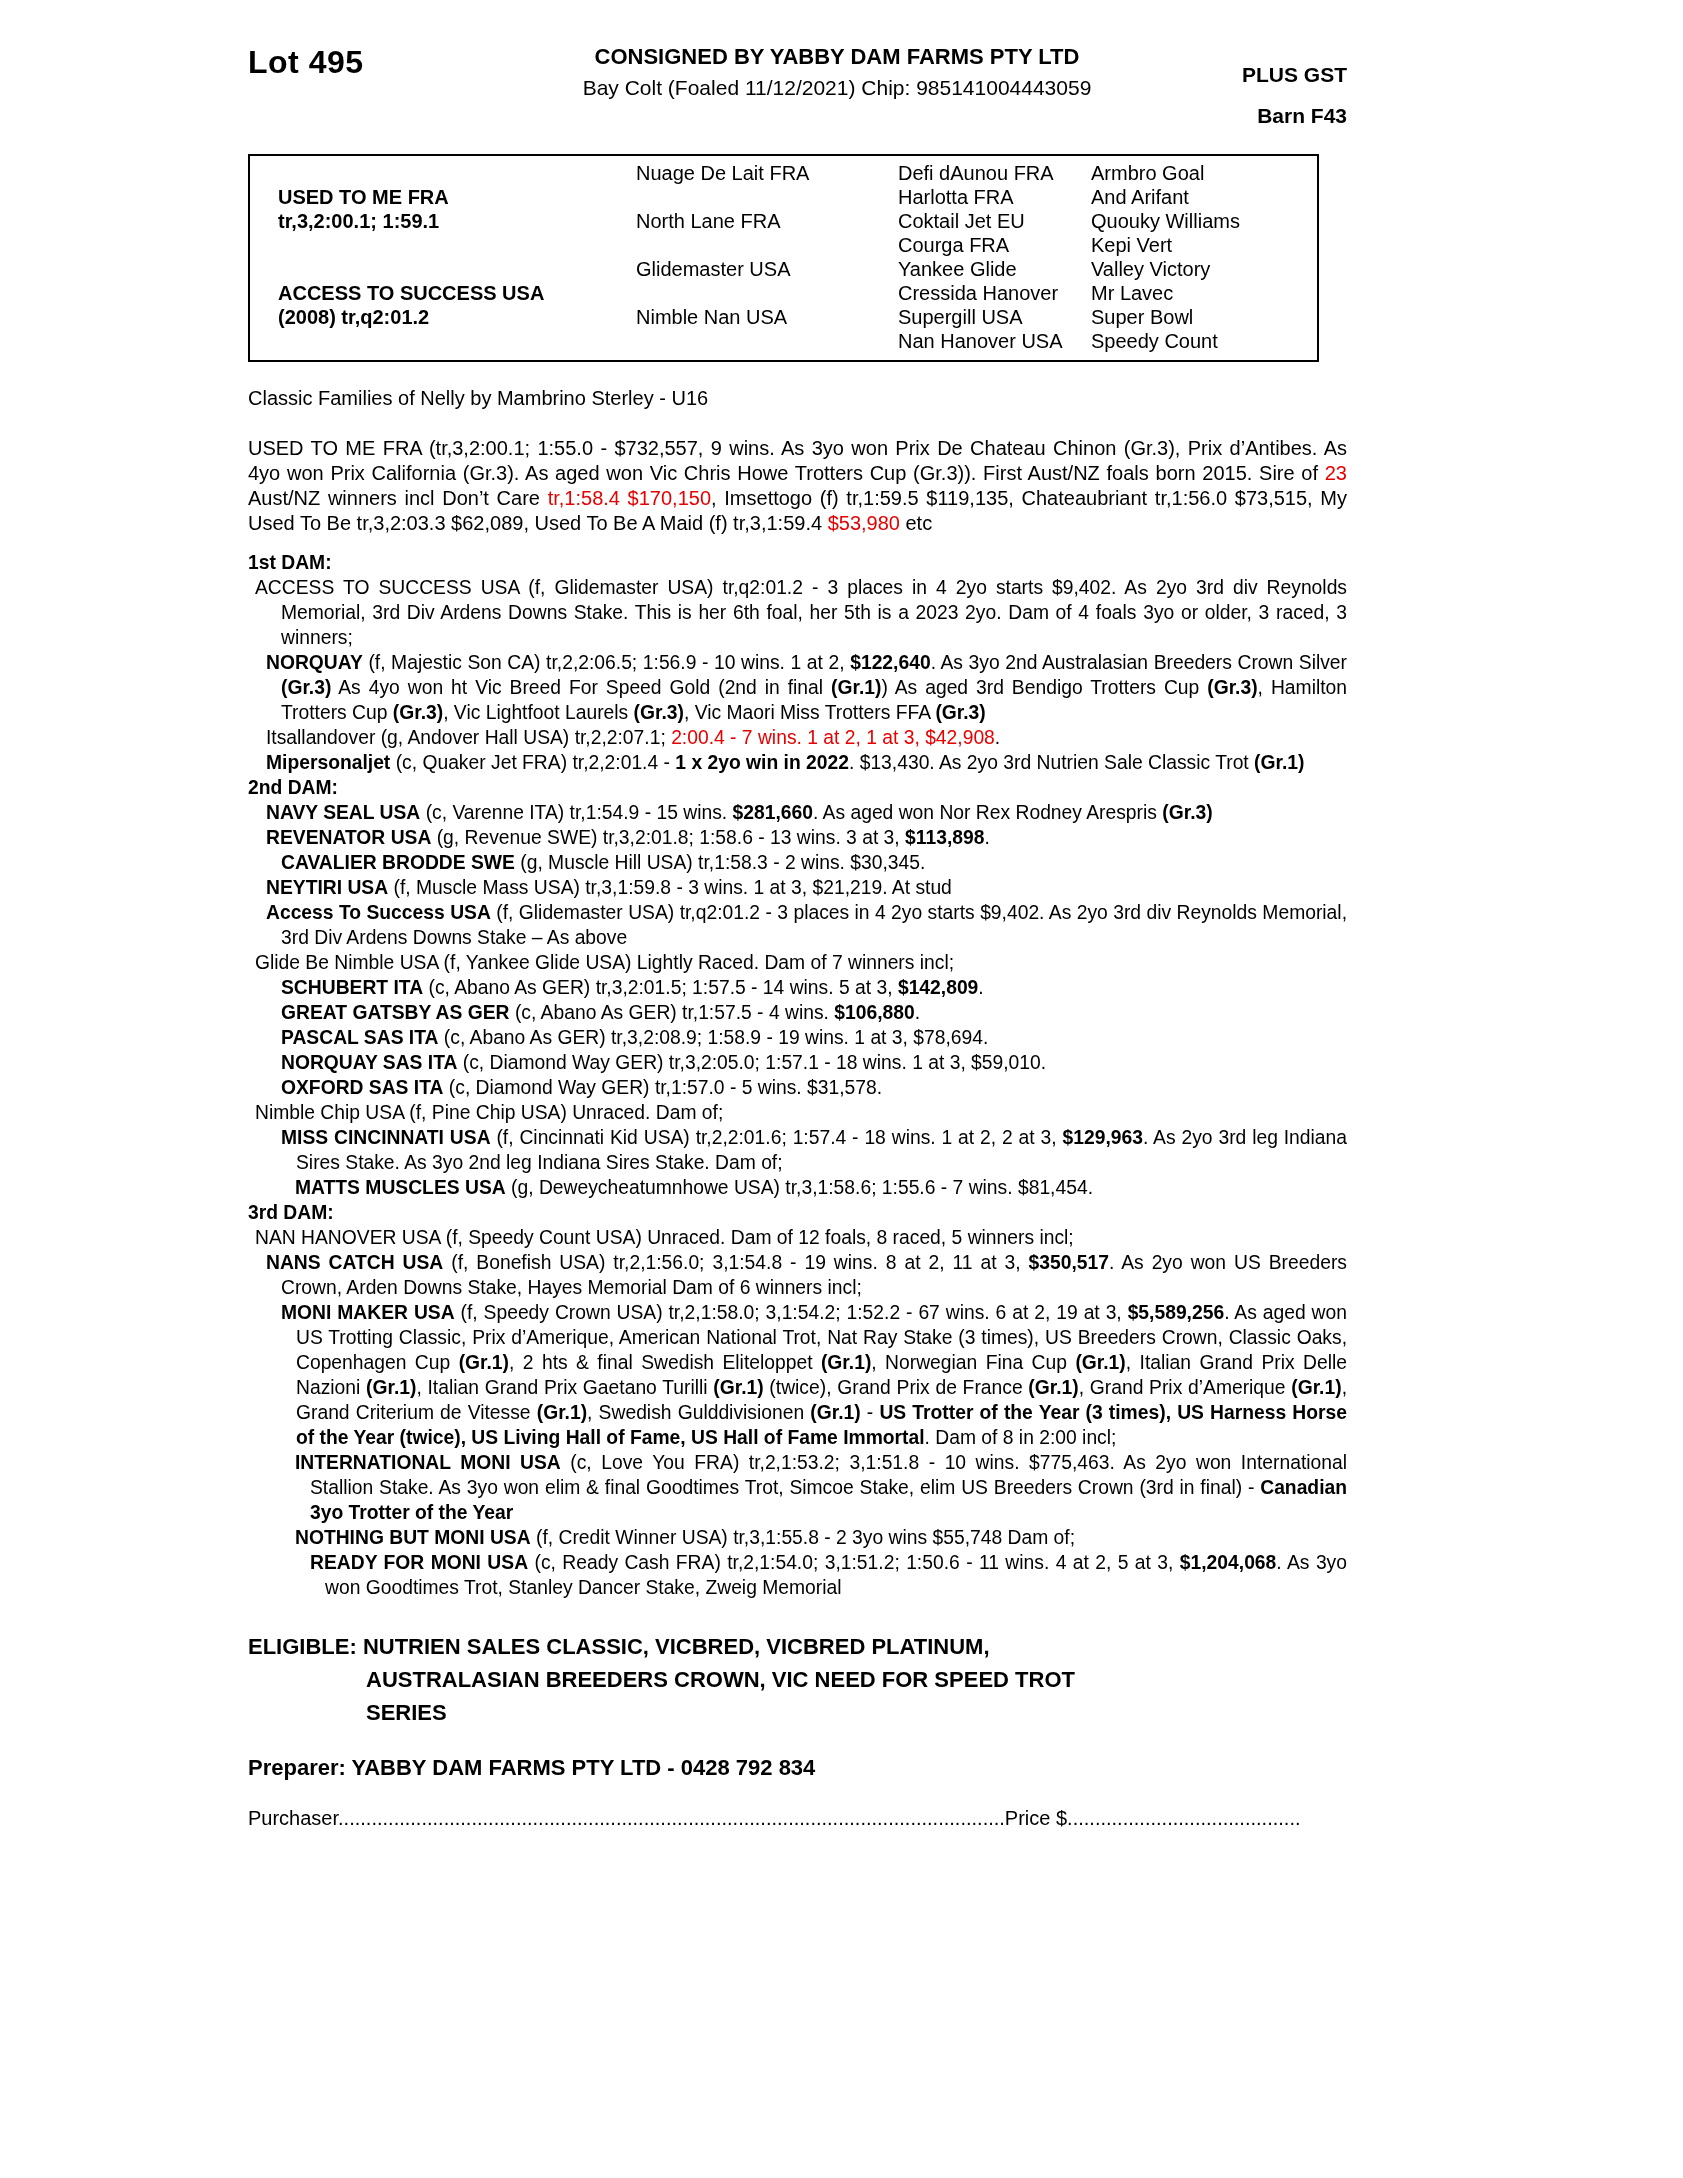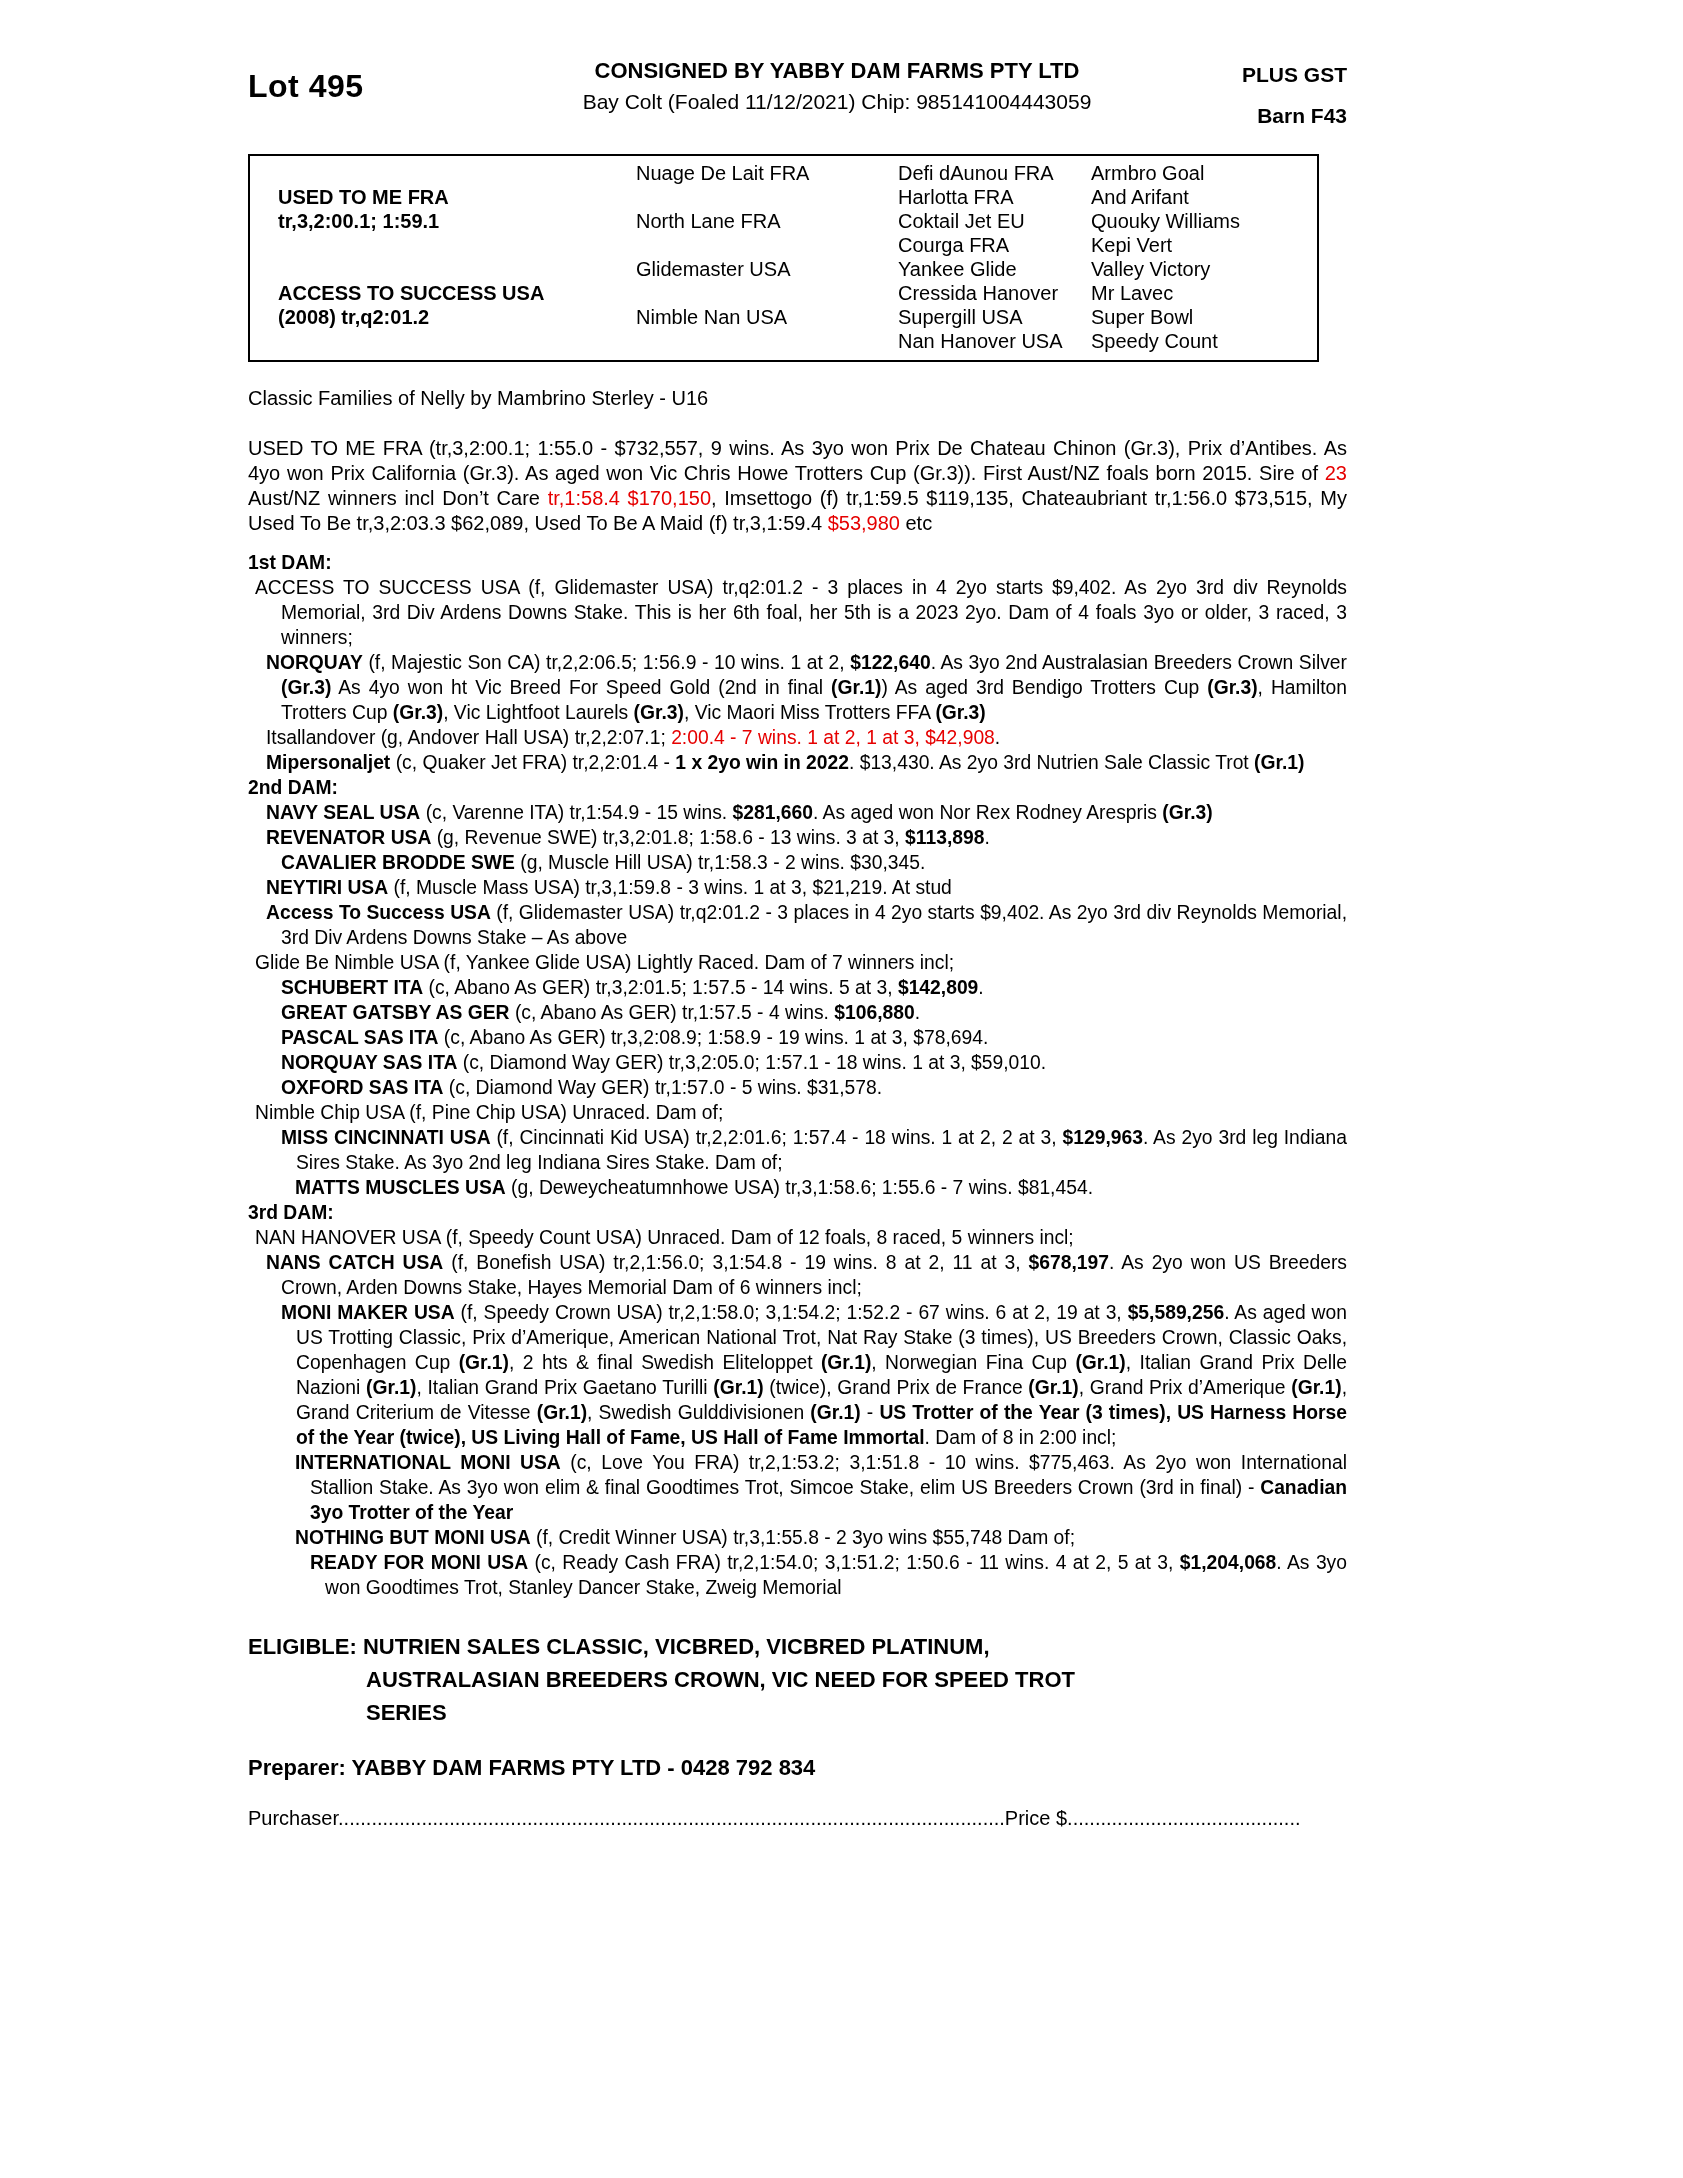--- a/index.html
+++ b/index.html
@@ -3,21 +3,21 @@
 <meta charset="utf-8">
 <style>
   * { margin:0; padding:0; box-sizing:border-box; }
   html,body { background:#ffffff; }
   body { width:1683px; height:2178px; position:relative; font-family:"Liberation Sans", sans-serif; color:#000; }
   .page { position:absolute; left:248px; top:44px; width:1099px; }
   .b { font-weight:bold; }
   .r { color:var(--hl,#e60000); }
 
   
-  .header-row { display:flex; align-items:center; }
+  .header-row { display:flex; align-items:flex-start; }
   .lot { font-size:32px; font-weight:bold; width:228px; letter-spacing:0.5px; }
   .header-center { flex:1; text-align:center; }
   .consigned { font-size:22px; font-weight:bold; }
   .subtitle { font-size:21px; margin-top:6px; }
   .header-right { width:149px; text-align:right; }
   .plus-gst { font-size:21px; font-weight:bold;margin-top:19px; }
   .barn { font-size:21px; font-weight:bold; margin-top:17px; }
 
   
   .ped-table { border:2px solid #000; width:1071px; margin-top:26px; padding:5px 0 7px 0; font-size:20px; }
@@ -133,21 +133,21 @@
       <div class="blk lv2"><span class="b">SCHUBERT ITA</span><span> (c, Abano As GER) tr,3,2:01.5; 1:57.5 - 14 wins. 5 at 3, </span><span class="b">$142,809</span><span>.</span></div>
       <div class="blk lv2"><span class="b">GREAT GATSBY AS GER</span><span> (c, Abano As GER) tr,1:57.5 - 4 wins. </span><span class="b">$106,880</span><span>.</span></div>
       <div class="blk lv2"><span class="b">PASCAL SAS ITA</span><span> (c, Abano As GER) tr,3,2:08.9; 1:58.9 - 19 wins. 1 at 3, $78,694.</span></div>
       <div class="blk lv2"><span class="b">NORQUAY SAS ITA</span><span> (c, Diamond Way GER) tr,3,2:05.0; 1:57.1 - 18 wins. 1 at 3, $59,010.</span></div>
       <div class="blk lv2"><span class="b">OXFORD SAS ITA</span><span> (c, Diamond Way GER) tr,1:57.0 - 5 wins. $31,578.</span></div>
       <div class="blk lvA"><span>Nimble Chip USA (f, Pine Chip USA) Unraced. Dam of;</span></div>
       <div class="blk lv2"><span class="b">MISS CINCINNATI USA</span><span> (f, Cincinnati Kid USA) tr,2,2:01.6; 1:57.4 - 18 wins. 1 at 2, 2 at 3, </span><span class="b">$129,963</span><span>. As 2yo 3rd leg Indiana Sires Stake. As 3yo 2nd leg Indiana Sires Stake. Dam of;</span></div>
       <div class="blk lv3"><span class="b">MATTS MUSCLES USA</span><span> (g, Deweycheatumnhowe USA) tr,3,1:58.6; 1:55.6 - 7 wins. $81,454.</span></div>
       <div class="dam-header">3rd DAM:</div>
       <div class="blk lvA"><span>NAN HANOVER USA (f, Speedy Count USA) Unraced. Dam of 12 foals, 8 raced, 5 winners incl;</span></div>
-      <div class="blk lv1"><span class="b">NANS CATCH USA</span><span> (f, Bonefish USA) tr,2,1:56.0; 3,1:54.8 - 19 wins. 8 at 2, 11 at 3, </span><span class="b">$678,197</span><span>. As 2yo won US Breeders Crown, Arden Downs Stake, Hayes Memorial Dam of 6 winners incl;</span></div>
+      <div class="blk lv1"><span class="b">NANS CATCH USA</span><span> (f, Bonefish USA) tr,2,1:56.0; 3,1:54.8 - 19 wins. 8 at 2, 11 at 3, </span><span class="b">$350,517</span><span>. As 2yo won US Breeders Crown, Arden Downs Stake, Hayes Memorial Dam of 6 winners incl;</span></div>
       <div class="blk lv2"><span class="b">MONI MAKER USA</span><span> (f, Speedy Crown USA) tr,2,1:58.0; 3,1:54.2; 1:52.2 - 67 wins. 6 at 2, 19 at 3, </span><span class="b">$5,589,256</span><span>. As aged won US Trotting Classic, Prix d’Amerique, American National Trot, Nat Ray Stake (3 times), US Breeders Crown, Classic Oaks, Copenhagen Cup </span><span class="b">(Gr.1)</span><span>, 2 hts &amp; final Swedish Eliteloppet </span><span class="b">(Gr.1)</span><span>, Norwegian Fina Cup </span><span class="b">(Gr.1)</span><span>, Italian Grand Prix Delle Nazioni </span><span class="b">(Gr.1)</span><span>, Italian Grand Prix Gaetano Turilli </span><span class="b">(Gr.1)</span><span> (twice), Grand Prix de France </span><span class="b">(Gr.1)</span><span>, Grand Prix d’Amerique </span><span class="b">(Gr.1)</span><span>, Grand Criterium de Vitesse </span><span class="b">(Gr.1)</span><span>, Swedish Gulddivisionen </span><span class="b">(Gr.1)</span><span> - </span><span class="b">US Trotter of the Year (3 times), US Harness Horse of the Year (twice), US Living Hall of Fame, US Hall of Fame Immortal</span><span>. Dam of 8 in 2:00 incl;</span></div>
       <div class="blk lv3"><span class="b">INTERNATIONAL MONI USA</span><span> (c, Love You FRA) tr,2,1:53.2; 3,1:51.8 - 10 wins. $775,463. As 2yo won International Stallion Stake. As 3yo won elim &amp; final Goodtimes Trot, Simcoe Stake, elim US Breeders Crown (3rd in final) - </span><span class="b">Canadian 3yo Trotter of the Year</span></div>
       <div class="blk lv3"><span class="b">NOTHING BUT MONI USA</span><span> (f, Credit Winner USA) tr,3,1:55.8 - 2 3yo wins $55,748 Dam of;</span></div>
       <div class="blk lv4"><span class="b">READY FOR MONI USA</span><span> (c, Ready Cash FRA) tr,2,1:54.0; 3,1:51.2; 1:50.6 - 11 wins. 4 at 2, 5 at 3, </span><span class="b">$1,204,068</span><span>. As 3yo won Goodtimes Trot, Stanley Dancer Stake, Zweig Memorial</span></div>
     </div>
 
   <div class="eligible">
     <div><span class="el-label">ELIGIBLE:</span> <span>NUTRIEN SALES CLASSIC, VICBRED, VICBRED PLATINUM,</span></div>
     <div class="el-rest">AUSTRALASIAN BREEDERS CROWN, VIC NEED FOR SPEED TROT</div>
     <div class="el-rest">SERIES</div>

